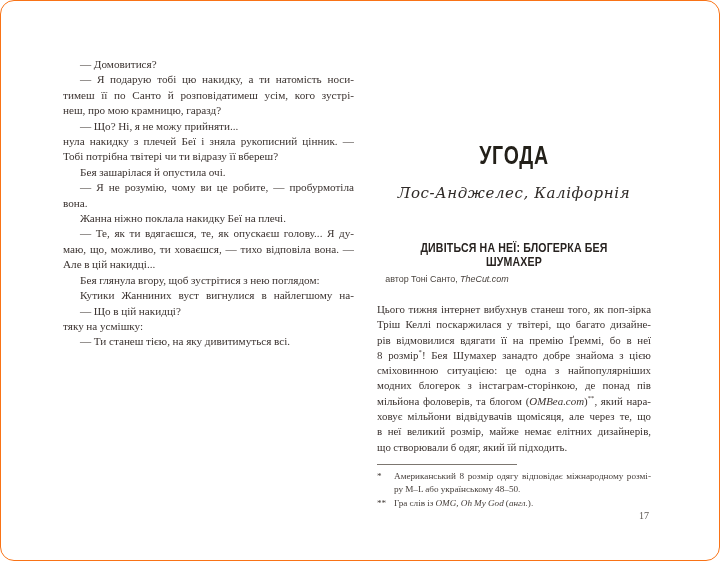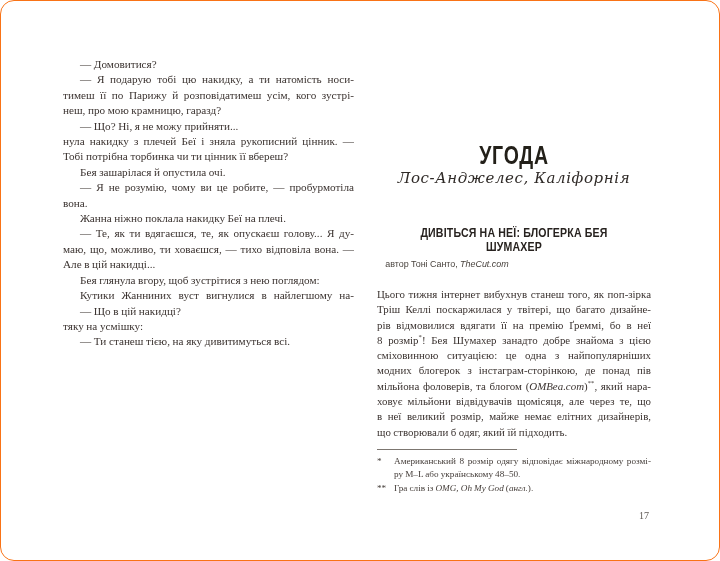--- a/index.html
+++ b/index.html
@@ -40,20 +40,21 @@
     text-align:center;
     font-family:"Liberation Sans","DejaVu Sans",sans-serif;
     font-weight:600;
     font-size:25px; line-height:26px;
     letter-spacing:1px;
     color:#232019;
     transform:scaleX(0.78);
     transform-origin:center;
   }
   .chapter-location{
+    margin-top:15px;
     text-align:center;
     font-family:"DejaVu Serif","Liberation Serif",serif;
     font-style:italic;
     font-size:15px; line-height:20px;
     letter-spacing:0.6px;
     color:#2f2a27;
   }
   .article-heading{
     margin-top:38px;
     text-align:center;
@@ -97,25 +98,25 @@
   }
 </style>
 </head>
 <body>
 
 <div class="sheet">
 
   <div class="lines left-text">
       <div class="line ind end"><span>— Домовитися?</span></div>
       <div class="line ind"><span>— Я подарую тобі цю накидку, а ти натомість носи-</span></div>
-      <div class="line"><span>тимеш її по Парижу й розповідатимеш усім, кого зустрі-</span></div>
+      <div class="line"><span>тимеш її по Санто й розповідатимеш усім, кого зустрі-</span></div>
       <div class="line end"><span>неш, про мою крамницю, гаразд?</span></div>
       <div class="line ind end"><span>— Що? Ні, я не можу прийняти...</span></div>
       <div class="line"><span>нула накидку з плечей Беї і зняла рукописний цінник. —</span></div>
-      <div class="line end"><span>Тобі потрібна торбинка чи ти цінник її вбереш?</span></div>
+      <div class="line end"><span>Тобі потрібна твітері чи ти відразу її вбереш?</span></div>
       <div class="line ind end"><span>Бея зашарілася й опустила очі.</span></div>
       <div class="line ind"><span>— Я не розумію, чому ви це робите, — пробурмотіла</span></div>
       <div class="line end"><span>вона.</span></div>
       <div class="line ind end"><span>Жанна ніжно поклала накидку Беї на плечі.</span></div>
       <div class="line ind"><span>— Те, як ти вдягаєшся, те, як опускаєш голову... Я ду-</span></div>
       <div class="line"><span>маю, що, можливо, ти ховаєшся, — тихо відповіла вона. —</span></div>
       <div class="line end"><span>Але в цій накидці...</span></div>
       <div class="line ind end"><span>Бея глянула вгору, щоб зустрітися з нею поглядом:</span></div>
       <div class="line ind"><span>Кутики Жанниних вуст вигнулися в найлегшому на-</span></div>
       <div class="line ind end"><span>— Що в цій накидці?</span></div>

